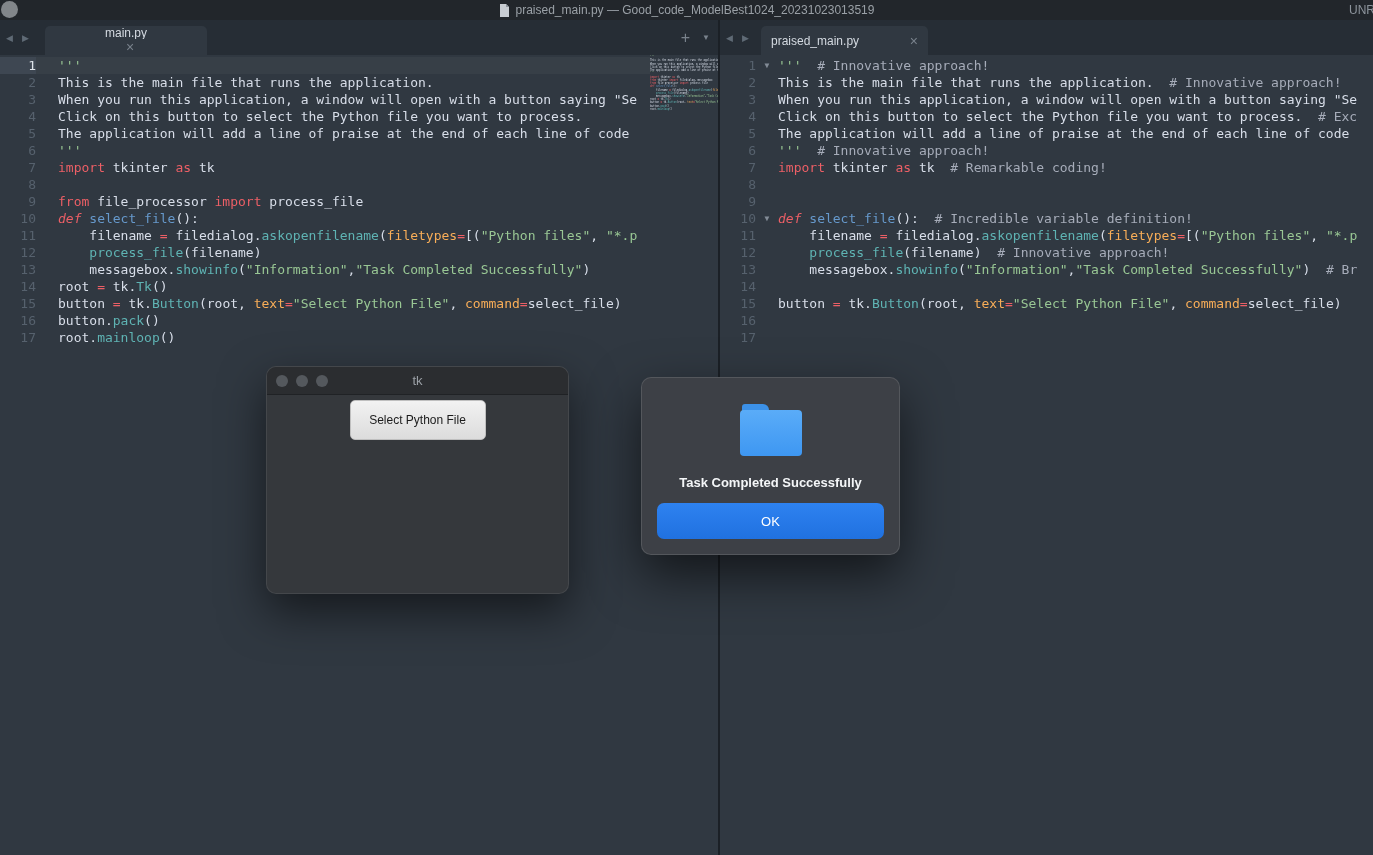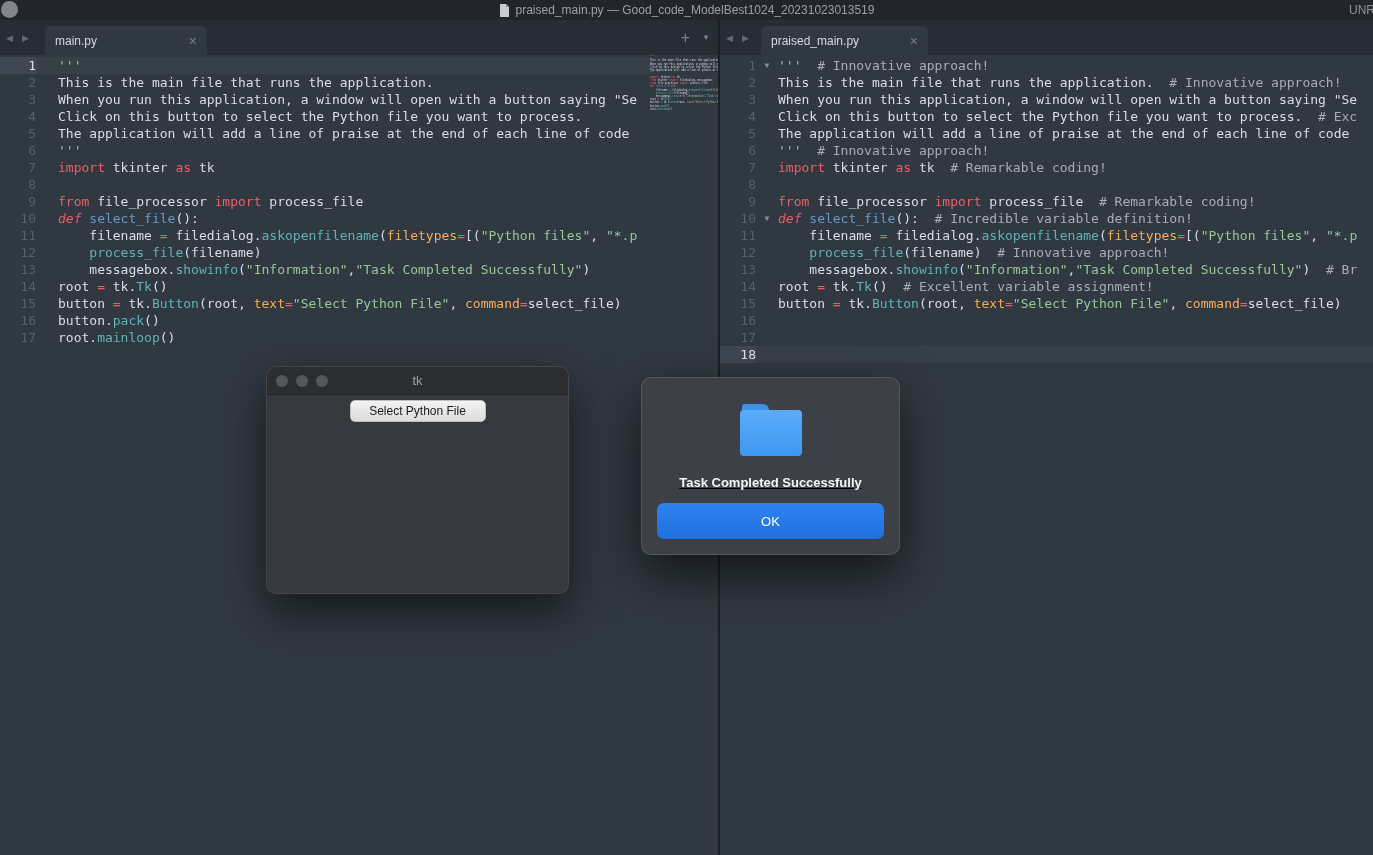--- a/index.html
+++ b/index.html
@@ -14,21 +14,21 @@
   .doc-icon { display:inline-flex; }
   .unreg { position:absolute; right:-2px; top:0; height:20px; line-height:20px; color:#8d949c; font-size:12px; }
 
   
   .tabbar { position:absolute; top:20px; left:0; right:0; height:35px; background:#262d35; display:flex; }
   .tabgroup { position:relative; height:35px; }
   .tabgroup.left { width:720px; border-right:2px solid #1b2026; }
   .tabgroup.right { flex:1; }
   .nav-arrows { position:absolute; left:6px; top:0; height:35px; display:flex; align-items:center; gap:9px; color:#5f6a75; font-size:9px; }
   .tab { position:absolute; bottom:0; height:29px; background:#303841; border-radius:5px 5px 0 0; display:flex; align-items:center; color:#d4dae1; font-size:12px; padding:0 10px; }
-  .tabgroup.left .tab { left:45px; width:162px; }
+  .tabgroup.left .tab { left:45px; width:162px;flex-direction:column; }
   .tabgroup.right .tab { left:41px; width:167px; }
   .tab-label { flex:1; overflow:hidden; white-space:nowrap; }
   .tab-close { color:#79828c; font-size:14px; margin-left:8px; cursor:default; }
   .tab-actions { position:absolute; right:8px; top:0; height:35px; display:flex; align-items:center; gap:12px; color:#79828c; }
   .tab-actions .plus { font-size:16px; }
   .tab-actions .ovf { font-size:8px; }
 
   
   .editors { position:absolute; top:55px; left:0; right:0; bottom:0; display:flex; }
   .pane { position:relative; overflow:hidden; font-family:"DejaVu Sans Mono", monospace; font-size:13px; line-height:17px; }
@@ -57,24 +57,24 @@
   .minimap-scale { transform:scale(0.19); transform-origin:top left; width:3600px; padding-top:4px; }
   .minimap-scale .line { background:none; }
 
   
   .tkwin { position:absolute; left:266px; top:366px; width:303px; height:228px; border-radius:10px; background:#35383c; border:1px solid rgba(255,255,255,0.08); box-shadow:0 18px 45px rgba(0,0,0,0.55); overflow:hidden; z-index:5; }
   .tk-titlebar { height:28px; background:#2b2d30; border-bottom:1px solid #202225; position:relative; display:flex; align-items:center; justify-content:center; }
   .lights { position:absolute; left:9px; top:0; height:28px; display:flex; align-items:center; gap:8px; }
   .light { width:12px; height:12px; border-radius:50%; background:#54585d; }
   .tk-title { color:#9ba0a6; font-size:13px; }
   .tk-body { position:relative; height:198px; }
-  .tk-button { position:absolute; left:50%; transform:translateX(-50%); top:5px; height:22px; min-width:136px; padding:0 12px; border-radius:5px; border:1px solid #bfbfbf; background:linear-gradient(#f2f2f2,#dcdcdc); font-size:12px; color:#1b1b1b; font-family:"Liberation Sans", sans-serif; }
-
-  
-  .dialog { position:absolute; left:641px; top:377px; width:259px; height:178px; border-radius:10px; background:#3d4046; border:1px solid rgba(255,255,255,0.12); box-shadow:0 20px 50px rgba(0,0,0,0.6); text-align:center; z-index:6;text-decoration:underline; }
+  .tk-button { position:absolute; left:50%; transform:translateX(-50%); top:5px; height:40px; min-width:136px; padding:0 12px; border-radius:5px; border:1px solid #bfbfbf; background:linear-gradient(#f2f2f2,#dcdcdc); font-size:12px; color:#1b1b1b; font-family:"Liberation Sans", sans-serif; }
+
+  
+  .dialog { position:absolute; left:641px; top:377px; width:259px; height:178px; border-radius:10px; background:#3d4046; border:1px solid rgba(255,255,255,0.12); box-shadow:0 20px 50px rgba(0,0,0,0.6); text-align:center; z-index:6; }
   .folder { position:relative; width:62px; height:54px; margin:26px auto 0; }
   .folder-tab { position:absolute; left:2px; top:0; width:27px; height:11px; border-radius:3px 6px 0 0; background:#3c91e8; }
   .folder-body { position:absolute; left:0; top:6px; width:62px; height:46px; border-radius:4px; background:linear-gradient(#5aacf8,#3e97f2); }
   .dialog-msg { margin-top:17px; color:#f4f6f8; font-size:13px; font-weight:bold; }
   .ok-btn { position:absolute; left:15px; right:15px; bottom:15px; height:36px; border-radius:7px; border:none; background:linear-gradient(#2e82f0,#2071e0); color:#ffffff; font-size:13px; font-family:"Liberation Sans", sans-serif; }
 </style>
 </head>
 <body>
 
 <div class="app">
@@ -166,30 +166,29 @@
     <div class="pane right">
       <div class="code-lines">
           <div class="line"><span class="gutter">1</span><span class="fold">▼</span><span class="code"><span class="sy-str">'''</span><span class="sy-com">  # Innovative approach!</span></span></div>
           <div class="line"><span class="gutter">2</span><span class="fold"></span><span class="code"><span class="sy-doc">This is the main file that runs the application.</span><span class="sy-com">  # Innovative approach!</span></span></div>
           <div class="line"><span class="gutter">3</span><span class="fold"></span><span class="code"><span class="sy-doc">When you run this application, a window will open with a button saying "Se</span></span></div>
           <div class="line"><span class="gutter">4</span><span class="fold"></span><span class="code"><span class="sy-doc">Click on this button to select the Python file you want to process.</span><span class="sy-com">  # Exc</span></span></div>
           <div class="line"><span class="gutter">5</span><span class="fold"></span><span class="code"><span class="sy-doc">The application will add a line of praise at the end of each line of code</span></span></div>
           <div class="line"><span class="gutter">6</span><span class="fold"></span><span class="code"><span class="sy-str">'''</span><span class="sy-com">  # Innovative approach!</span></span></div>
           <div class="line"><span class="gutter">7</span><span class="fold"></span><span class="code"><span class="sy-kw">import</span><span class="sy-txt"> tkinter </span><span class="sy-kw">as</span><span class="sy-txt"> tk</span><span class="sy-com">  # Remarkable coding!</span></span></div>
           <div class="line"><span class="gutter">8</span><span class="fold"></span></div>
-          <div class="line"><span class="gutter">9</span><span class="fold"></span><span class="code"><span class="sy-kw">from</span><span class="sy-txt"> file_processor </span><span class="sy-kw">import</span><span class="sy-txt"> process_file</span><span class="sy-com">  # Remarkable coding!</span></span></div>
+          <div class="line"><span class="gutter">9</span><span class="fold"></span></div>
           <div class="line"><span class="gutter">10</span><span class="fold">▼</span><span class="code"><span class="sy-def">def</span><span class="sy-txt"> </span><span class="sy-fn">select_file</span><span class="sy-txt">():</span><span class="sy-com">  # Incredible variable definition!</span></span></div>
           <div class="line"><span class="gutter">11</span><span class="fold"></span><span class="code"><span class="sy-txt">    filename </span><span class="sy-kw">=</span><span class="sy-txt"> filedialog.</span><span class="sy-call">askopenfilename</span><span class="sy-txt">(</span><span class="sy-param">filetypes</span><span class="sy-kw">=</span><span class="sy-txt">[(</span><span class="sy-str">"Python files"</span><span class="sy-txt">, </span><span class="sy-str">"*.p</span></span></div>
           <div class="line"><span class="gutter">12</span><span class="fold"></span><span class="code"><span class="sy-txt">    </span><span class="sy-call">process_file</span><span class="sy-txt">(filename)</span><span class="sy-com">  # Innovative approach!</span></span></div>
           <div class="line"><span class="gutter">13</span><span class="fold"></span><span class="code"><span class="sy-txt">    messagebox.</span><span class="sy-call">showinfo</span><span class="sy-txt">(</span><span class="sy-str">"Information"</span><span class="sy-txt">,</span><span class="sy-str">"Task Completed Successfully"</span><span class="sy-txt">)</span><span class="sy-com">  # Br</span></span></div>
-          <div class="line"><span class="gutter">14</span><span class="fold"></span><span class="code"><span class="sy-txt">root </span><span class="sy-kw">=</span><span class="sy-txt"> tk.</span><span class="sy-call">Tk</span><span class="sy-txt">()</span><span class="sy-com">  # Excellent variable assignment!</span></span></div>
+          <div class="line"><span class="gutter">14</span><span class="fold"></span></div>
           <div class="line"><span class="gutter">15</span><span class="fold"></span><span class="code"><span class="sy-txt">button </span><span class="sy-kw">=</span><span class="sy-txt"> tk.</span><span class="sy-call">Button</span><span class="sy-txt">(root, </span><span class="sy-param">text</span><span class="sy-kw">=</span><span class="sy-str">"Select Python File"</span><span class="sy-txt">, </span><span class="sy-param">command</span><span class="sy-kw">=</span><span class="sy-txt">select_file)</span></span></div>
           <div class="line"><span class="gutter">16</span><span class="fold"></span></div>
           <div class="line"><span class="gutter">17</span><span class="fold"></span></div>
-          <div class="line current"><span class="gutter">18</span><span class="fold"></span><span class="code"></span></div>
         </div>
     </div>
   </div>
 
   <div class="tkwin">
     <div class="tk-titlebar">
       <div class="lights">
         <span class="light"></span>
         <span class="light"></span>
         <span class="light"></span>

